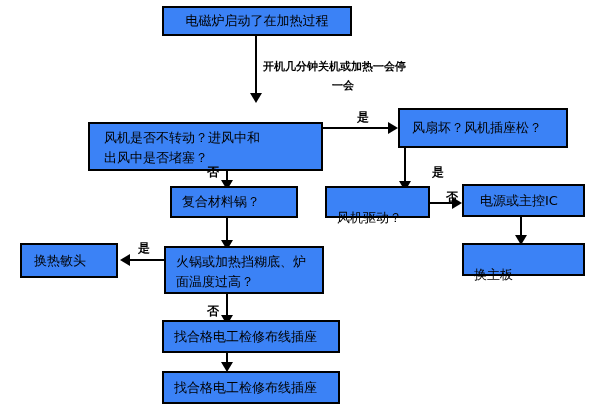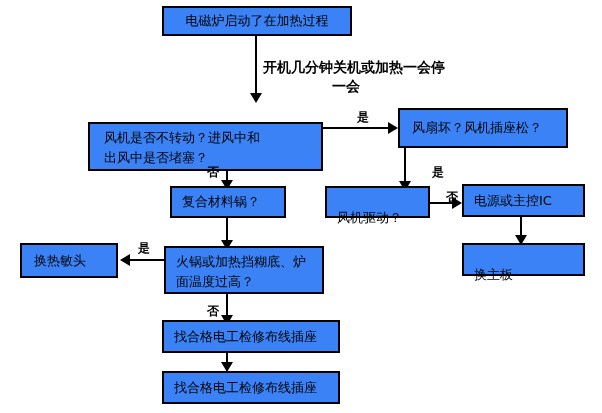--- a/index.html
+++ b/index.html
@@ -24,21 +24,21 @@
     font-size: 13px;
     line-height: 20px;
     padding: 5px 9px;
     white-space: pre-line;
     z-index: 3;
   }
   .banner {
     position: absolute;
     color: #000000;
     font-weight: bold;
-    font-size: 14px;
+    font-size: 11px;
     line-height: 20px;
     z-index: 4;
     white-space: nowrap;
   }
   .edge-label {
     position: absolute;
     color: #000000;
     font-weight: bold;
     font-size: 12px;
     line-height: 12px;
@@ -108,32 +108,32 @@
   <div class="line-v" style="left:226px; top:153px; height:33px;"></div>
   <div class="arrow-down" style="left:221px; top:180px;"></div>
   <div class="edge-label" style="left:207px; top:166px;">否</div>
 
   <div class="node" style="left:398px; top:108px; width:170px; height:40px; padding-top:8px; padding-left:12px;">风扇坏？风机插座松？</div>
 
   <div class="line-v" style="left:404px; top:148px; height:38px;"></div>
   <div class="arrow-down" style="left:399px; top:181px;"></div>
   <div class="edge-label" style="left:432px; top:166px;">是</div>
 
-  <div class="node" style="left:170px; top:186px; width:116px; height:32px; padding-top:4px; padding-left:10px;">复合材料锅？</div>
+  <div class="node" style="left:170px; top:186px; width:128px; height:32px; padding-top:4px; padding-left:10px;">复合材料锅？</div>
 
   <div class="line-v" style="left:226px; top:218px; height:28px;"></div>
   <div class="arrow-down" style="left:221px; top:240px;"></div>
 
   <div class="node" style="left:325px; top:186px; width:105px; height:32px; padding-top:20px; padding-left:10px;">风机驱动？</div>
 
   <div class="line-h" style="left:430px; top:202px; width:28px;"></div>
   <div class="arrow-right" style="left:452px; top:197px;"></div>
   <div class="edge-label" style="left:446px; top:191px;">否</div>
 
-  <div class="node" style="left:462px; top:184px; width:123px; height:33px; padding-top:5px; padding-left:10px;">电源或主控IC</div>
+  <div class="node" style="left:462px; top:184px; width:123px; height:33px; padding-top:5px; padding-left:16px;">电源或主控IC</div>
 
   <div class="line-v" style="left:520px; top:217px; height:26px;"></div>
   <div class="arrow-down" style="left:515px; top:235px;"></div>
 
   <div class="node" style="left:462px; top:243px; width:123px; height:33px; padding-top:20px; padding-left:10px;">换主板</div>
 
   <div class="node" style="left:20px; top:243px; width:98px; height:35px; padding-top:6px; padding-left:12px;">换热敏头</div>
 
   <div class="line-h" style="left:130px; top:259px; width:34px;"></div>
   <div class="arrow-left" style="left:120px; top:254px;"></div>

